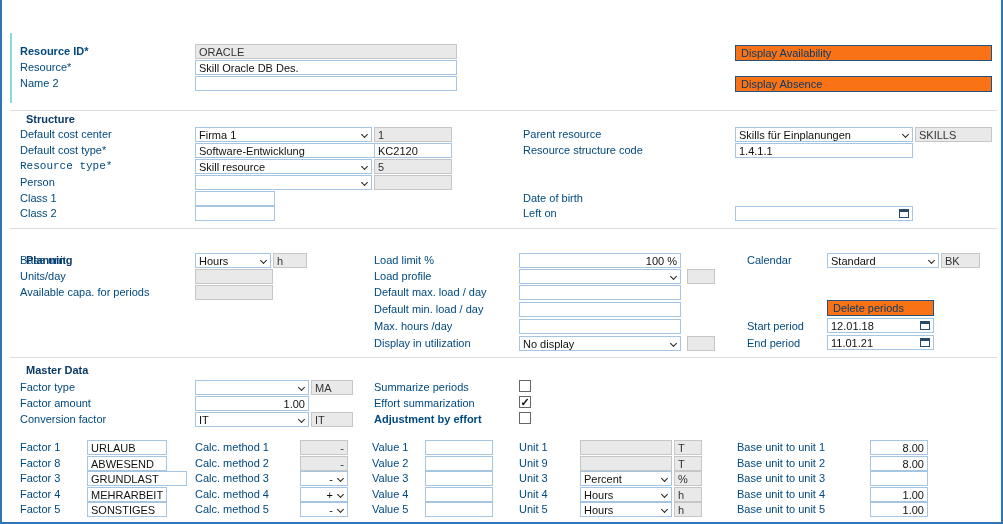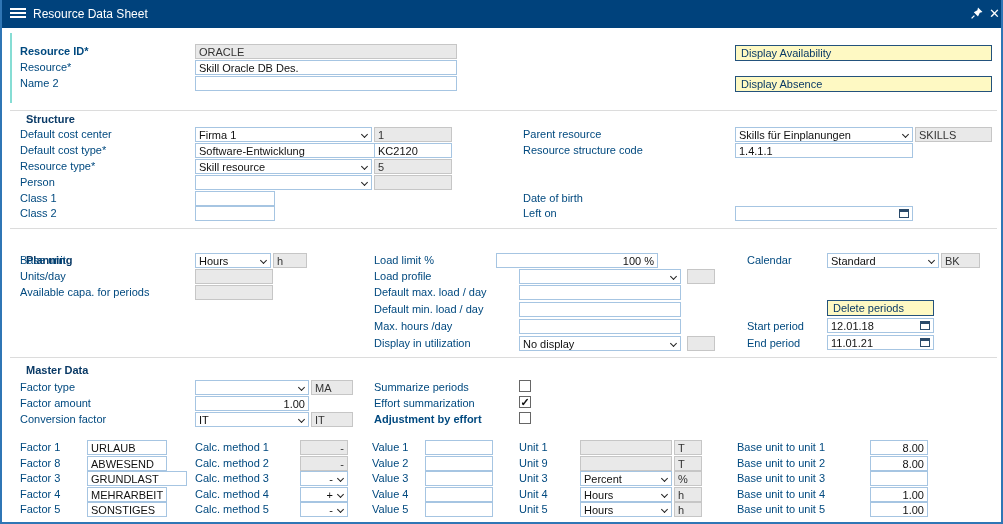--- a/index.html
+++ b/index.html
@@ -18,52 +18,37 @@
   .inp { position:absolute; height:15px; border:1px solid #a6c5e2; background:#ffffff; font-family:inherit;
          font-size:11px; color:#111111; padding:0 3px; }
   .inp.ro { background:#e9e9e9; border-color:#c6c6c6; color:#333333; }
   .inp.tr { text-align:right; }
   .combo { position:absolute; height:15px; border:1px solid #a6c5e2; background:#ffffff; font-size:11px; color:#111111;
            display:flex; align-items:center; padding:0 14px 0 3px; cursor:pointer; }
   .combo .txt { flex:1; white-space:nowrap; overflow:hidden; }
   .combo .txt.tr { text-align:right; }
   .combo .arr { position:absolute; right:4px; top:4px; width:5px; height:5px;
                 border-right:1.5px solid #222222; border-bottom:1.5px solid #222222; transform:rotate(45deg); }
-  .btn { position:absolute; height:16px; border:1px solid #23527c; background:#fef9c3; color:#0a3a66;
+  .btn { position:absolute; height:16px; border:1px solid #23527c; background:#f97316; color:#0a3a66;
          font-family:inherit; font-size:11px; text-align:left; padding:0 5px; cursor:pointer; }
   .sep { position:absolute; left:8px; width:987px; height:1px; background:#dcdcdc; }
   .accent { position:absolute; background:#86ddd4; }
   .checkbox { position:absolute; width:12px; height:12px; border:1px solid #666666; background:#ffffff;
               font-size:11px; line-height:10px; text-align:center; cursor:pointer; }
   .checkbox.checked::after { content:"✓"; color:#111111; font-weight:bold; }
   .datefield { position:absolute; height:15px; border:1px solid #a6c5e2; background:#ffffff; font-size:11px; color:#111111;
                display:flex; align-items:center; padding:0 16px 0 3px; }
   .datefield .cal { position:absolute; right:3px; top:2px; width:10px; height:9px;
                     border:1px solid #2a4a6a; border-top:3px solid #2a4a6a; cursor:pointer; }
 </style>
 </head>
 <body>
 
 <div class="window">
 
-  <div class="titlebar">
-    <div class="burger">
-        <span></span>
-        <span></span>
-        <span></span>
-      </div>
-    <div class="title">Resource Data Sheet</div>
-    <div class="tb-icon" style="left:969px; top:7px;">
-      <svg width="12" height="13" viewBox="0 0 12 13">
-          <path d="M7 0.5 L11.5 5 L8.8 5.7 L7 9.4 L2.8 5.2 L6.4 3.3 Z" fill="#ffffff"></path>
-          <path d="M3.4 8.6 L0.6 11.4" stroke="#ffffff" stroke-width="1.3"></path>
-        </svg>
-    </div>
-    <div class="tb-icon" style="left:987px;">✕</div>
-  </div>
 
   <div class="accent" style="left:8px; top:33px; width:2px; height:70px;"></div>
   <div class="lbl b" style="left:18px; top:45px;">Resource ID*</div>
   <input class="inp ro" style="left: 193px; top: 44px; width: 262px;" readonly="" value="ORACLE">
   <div class="lbl" style="left:18px; top:61px;">Resource*</div>
   <input class="inp" style="left: 193px; top: 60px; width: 262px;" value="Skill Oracle DB Des.">
   <div class="lbl" style="left:18px; top:77px;">Name 2</div>
   <input class="inp" style="left: 193px; top: 76px; width: 262px;" value="">
   <button class="btn" style="left:733px; top:45px; width:257px;">Display Availability</button>
   <button class="btn" style="left:733px; top:76px; width:257px;">Display Absence</button>
@@ -87,21 +72,21 @@
 
   <div class="lbl" style="left:18px; top:144px;">Default cost type*</div>
   <div class="combo" style="left:193px; top:143px; width:205px;">
       <span class="txt">Software-Entwicklung</span>
       <span class="arr"></span>
     </div>
   <input class="inp" style="left: 372px; top: 143px; width: 78px;" value="KC2120">
   <div class="lbl" style="left:521px; top:144px;">Resource structure code</div>
   <input class="inp" style="left: 733px; top: 143px; width: 178px;" value="1.4.1.1">
 
-  <div class="lbl" style="left:18px; top:160px;">Resource type*</div>
+  <div class="lbl" style="left:18px; top:160px;font-family:Liberation Mono, monospace;">Resource type*</div>
   <div class="combo" style="left:193px; top:159px; width:177px;">
       <span class="txt">Skill resource</span>
       <span class="arr"></span>
     </div>
   <input class="inp ro" style="left: 372px; top: 159px; width: 78px;" readonly="" value="5">
 
   <div class="lbl" style="left:18px; top:176px;">Person</div>
   <div class="combo" style="left:193px; top:175px; width:177px;">
       <span class="txt"></span>
       <span class="arr"></span>
@@ -124,21 +109,21 @@
 
   <div class="sect" style="left:24px; top:254px;">Planning</div>
 
   <div class="lbl" style="left:18px; top:254px;">Base unit</div>
   <div class="combo" style="left:193px; top:253px; width:76px;">
       <span class="txt">Hours</span>
       <span class="arr"></span>
     </div>
   <input class="inp ro" style="left: 271px; top: 253px; width: 34px;" readonly="" value="h">
   <div class="lbl" style="left:372px; top:254px;">Load limit %</div>
-  <input class="inp tr" style="left: 494px; top: 253px; width: 162px;" value="100 %">
+  <input class="inp tr" style="left: 517px; top: 253px; width: 162px;" value="100 %">
   <div class="lbl" style="left:745px; top:254px;">Calendar</div>
   <div class="combo" style="left:825px; top:253px; width:112px;">
       <span class="txt">Standard</span>
       <span class="arr"></span>
     </div>
   <input class="inp ro" style="left: 939px; top: 253px; width: 39px;" readonly="" value="BK">
 
   <div class="lbl" style="left:18px; top:270px;">Units/day</div>
   <input class="inp ro" style="left: 193px; top: 269px; width: 78px;" readonly="" value="">
   <div class="lbl" style="left:372px; top:270px;">Load profile</div>

